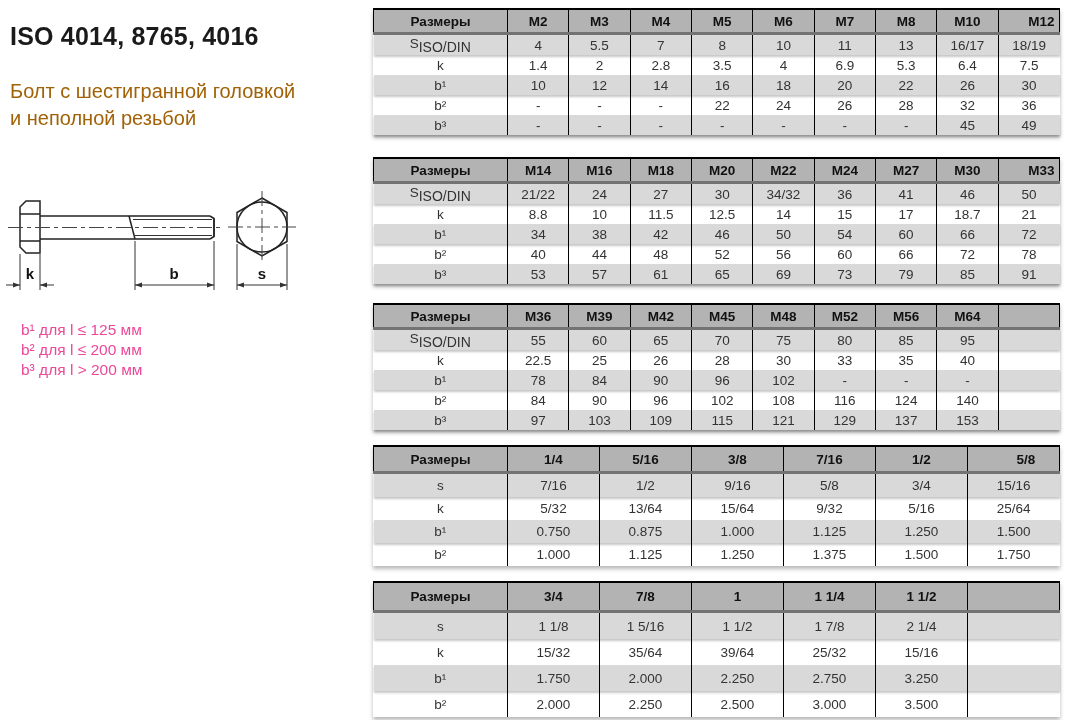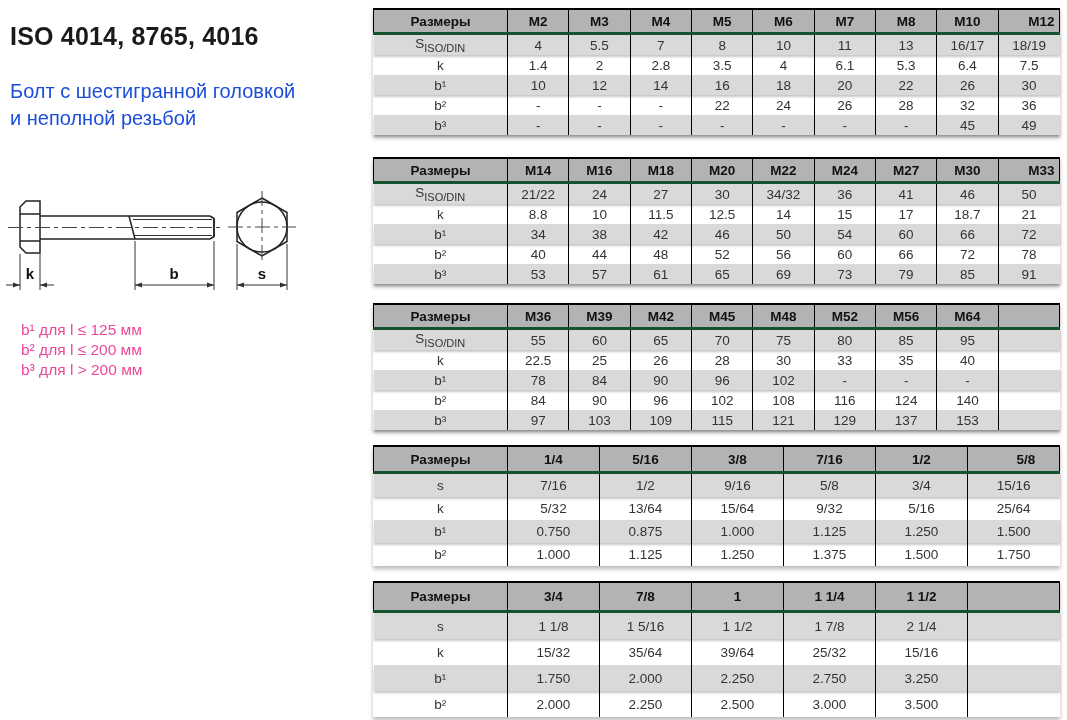--- a/index.html
+++ b/index.html
@@ -5,50 +5,50 @@
   html,body { margin:0; padding:0; }
   body {
     width:1067px; height:720px; position:relative; overflow:hidden;
     background:#ffffff; font-family:"Liberation Sans", sans-serif;
     -webkit-font-smoothing:antialiased;
   }
 
   
   .left-panel { position:absolute; left:10px; top:6px; width:358px; }
   .doc-title { font-size:25px; font-weight:bold; color:#1a1a1a; line-height:31px; letter-spacing:0.2px;margin-top:15px; }
-  .doc-subtitle { margin-top:26px; font-size:20px; color:#1d4ed8; line-height:27px; }
+  .doc-subtitle { margin-top:26px; font-size:20px; color:#a16207; line-height:27px; }
 
   .notes { position:absolute; left:21px; top:320px; font-size:15.5px; color:#ec4899; line-height:20px; }
   .notes .note-line { white-space:nowrap; }
 
   .drawing-wrap { position:absolute; left:2px; top:186px; }
 
   
   .tables-region { position:absolute; left:373px; top:0; width:687px; }
 
   table.dim-table {
     border-collapse:collapse; table-layout:fixed; width:687px;
     font-size:13.5px; color:#333; text-align:center;
     box-shadow:0 3px 4px rgba(0,0,0,0.28);
   }
   table.dim-table th, table.dim-table td { padding:0; overflow:hidden; white-space:nowrap; }
 
   table.dim-table thead th {
     background:#b3b3b3; color:#111; font-weight:bold;
-    border-top:2px solid #000; border-bottom:3px solid #14532d;
+    border-top:2px solid #000; border-bottom:3px solid #737373;
     height:22px;
   }
   table.dim-table thead th:first-child { border-left:1px solid #000; }
   table.dim-table thead th:last-child  { border-right:1px solid #000;padding-left:25px; }
   table.dim-table thead th + th { border-left:1px solid #000; }
 
   table.dim-table tbody td + td { border-left:1px solid #000; }
   table.dim-table tbody tr:nth-child(odd) { background:#d9d9d9; box-shadow:0 2px 2px rgba(0,0,0,0.22); }
   table.dim-table tbody td { height:20px; }
-  table.dim-table sub { font-size:11px; }
+  table.dim-table sub { font-size:14px; }
 
   #t1 { margin-top:8px; }
   #t2 { margin-top:22px; }
   #t3 { margin-top:19px; }
   #t4 { margin-top:15px; }
   #t5 { margin-top:15px; }
   #t4 thead th { height:24px; }
   #t4 tbody td { height:23px; }
   #t5 thead th { height:27px; }
   #t5 tbody td { height:26px; }
@@ -179,21 +179,21 @@
           <td>16/17</td>
           <td>18/19</td>
         </tr>
         <tr>
           <td>k</td>
           <td>1.4</td>
           <td>2</td>
           <td>2.8</td>
           <td>3.5</td>
           <td>4</td>
-          <td>6.1</td>
+          <td>6.9</td>
           <td>5.3</td>
           <td>6.4</td>
           <td>7.5</td>
         </tr>
         <tr>
           <td>b¹</td>
           <td>10</td>
           <td>12</td>
           <td>14</td>
           <td>16</td>

